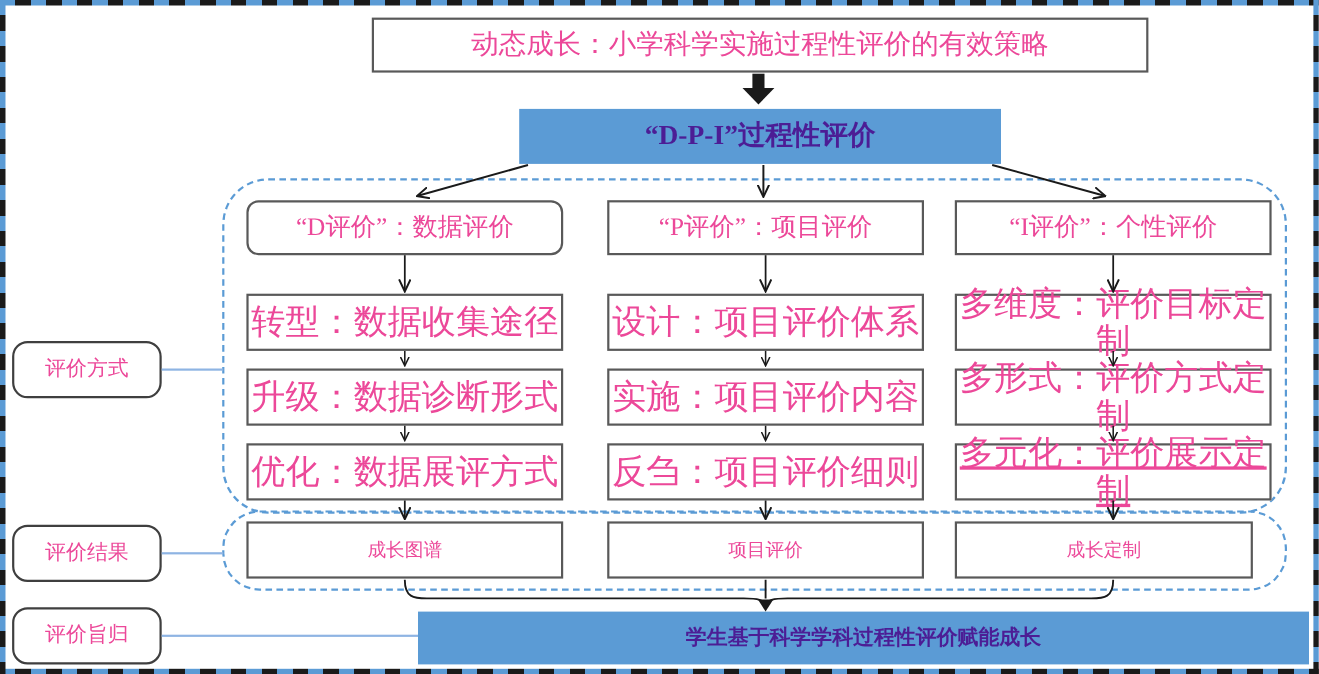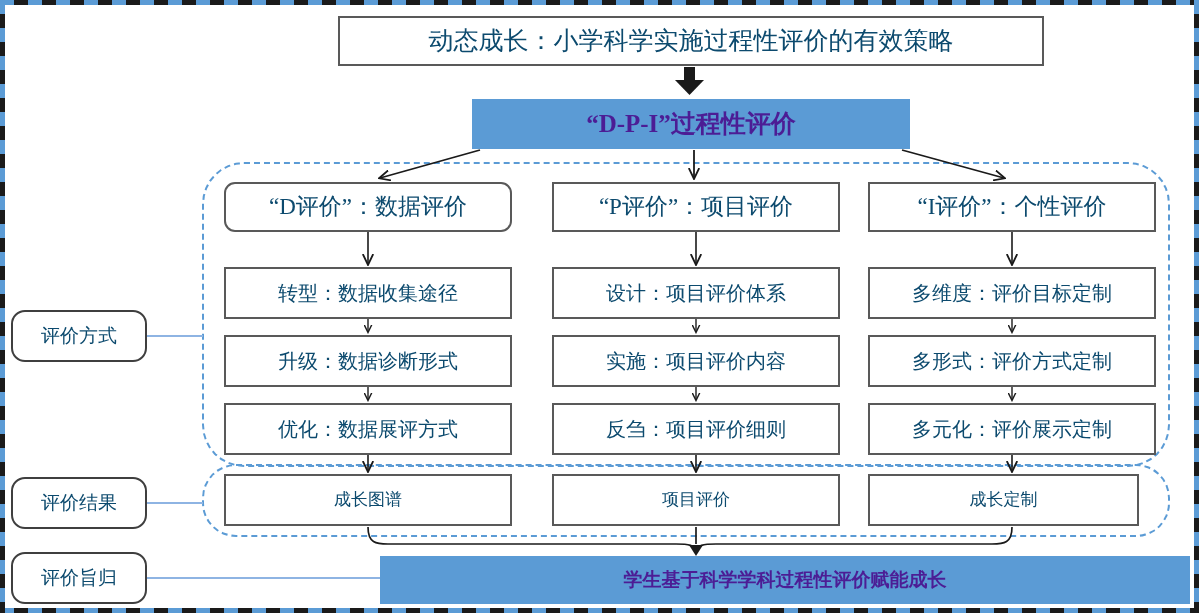--- a/index.html
+++ b/index.html
@@ -43,21 +43,21 @@
   .mq-right { right: 0; }
 
   
   .box {
     position: absolute;
     box-sizing: border-box;
     display: flex;
     align-items: center;
     justify-content: center;
     text-align: center;
-    color: #0c4a6e;
+    color: #ec4899;
     line-height: 1.1;
   }
   .box-plain {
     border: 2px solid #595959;
     background: #ffffff;
   }
   .box-title {
     border: 2px solid #595959;
     background: #ffffff;
     font-size: 25px;
@@ -71,21 +71,21 @@
   .box-round {
     border: 2px solid #3f3f3f;
     border-radius: 14px;
     background: #ffffff;
     font-size: 19px;
   }
   .cell-head {
     font-size: 23px;
   }
   .cell-body {
-    font-size: 20px;
+    font-size: 31px;
   }
   .result-cell {
     font-size: 17px;
   }
 
   
   .group-dash {
     position: absolute;
     box-sizing: border-box;
     border: 2px dashed #5b9bd5;
@@ -152,21 +152,21 @@
 
   <div class="box box-plain cell-head" style="left:552px; top:182px; width:288px; height:50px;">“P评价”：项目评价</div>
   <div class="box box-plain cell-body" style="left:552px; top:267px; width:288px; height:52px;">设计：项目评价体系</div>
   <div class="box box-plain cell-body" style="left:552px; top:335px; width:288px; height:52px;">实施：项目评价内容</div>
   <div class="box box-plain cell-body" style="left:552px; top:403px; width:288px; height:52px;">反刍：项目评价细则</div>
   <div class="box box-plain result-cell" style="left:552px; top:474px; width:288px; height:52px;">项目评价</div>
 
   <div class="box box-plain cell-head" style="left:868px; top:182px; width:288px; height:50px;">“I评价”：个性评价</div>
   <div class="box box-plain cell-body" style="left:868px; top:267px; width:288px; height:52px;">多维度：评价目标定制</div>
   <div class="box box-plain cell-body" style="left:868px; top:335px; width:288px; height:52px;">多形式：评价方式定制</div>
-  <div class="box box-plain cell-body" style="left:868px; top:403px; width:288px; height:52px;">多元化：评价展示定制</div>
+  <div class="box box-plain cell-body" style="left:868px; top:403px; width:288px; height:52px;text-decoration:underline;">多元化：评价展示定制</div>
   <div class="box box-plain result-cell" style="left:868px; top:474px; width:271px; height:52px;">成长定制</div>
 
   <div class="box box-blue" style="left:380px; top:556px; width:810px; height:48px; font-size:19px;">学生基于科学学科过程性评价赋能成长</div>
 
   <svg class="overlay" viewBox="0 0 1199 613">
     <defs>
       <marker id="ar-thin" markerWidth="9" markerHeight="9" refX="7.5" refY="4.5" orient="auto" markerUnits="userSpaceOnUse">
         <path d="M0,0.6 L8,4.5 L0,8.4" fill="none" stroke="#1a1a1a" stroke-width="1.4"></path>
       </marker>
       <marker id="ar-mid" markerWidth="12" markerHeight="12" refX="10" refY="6" orient="auto" markerUnits="userSpaceOnUse">

